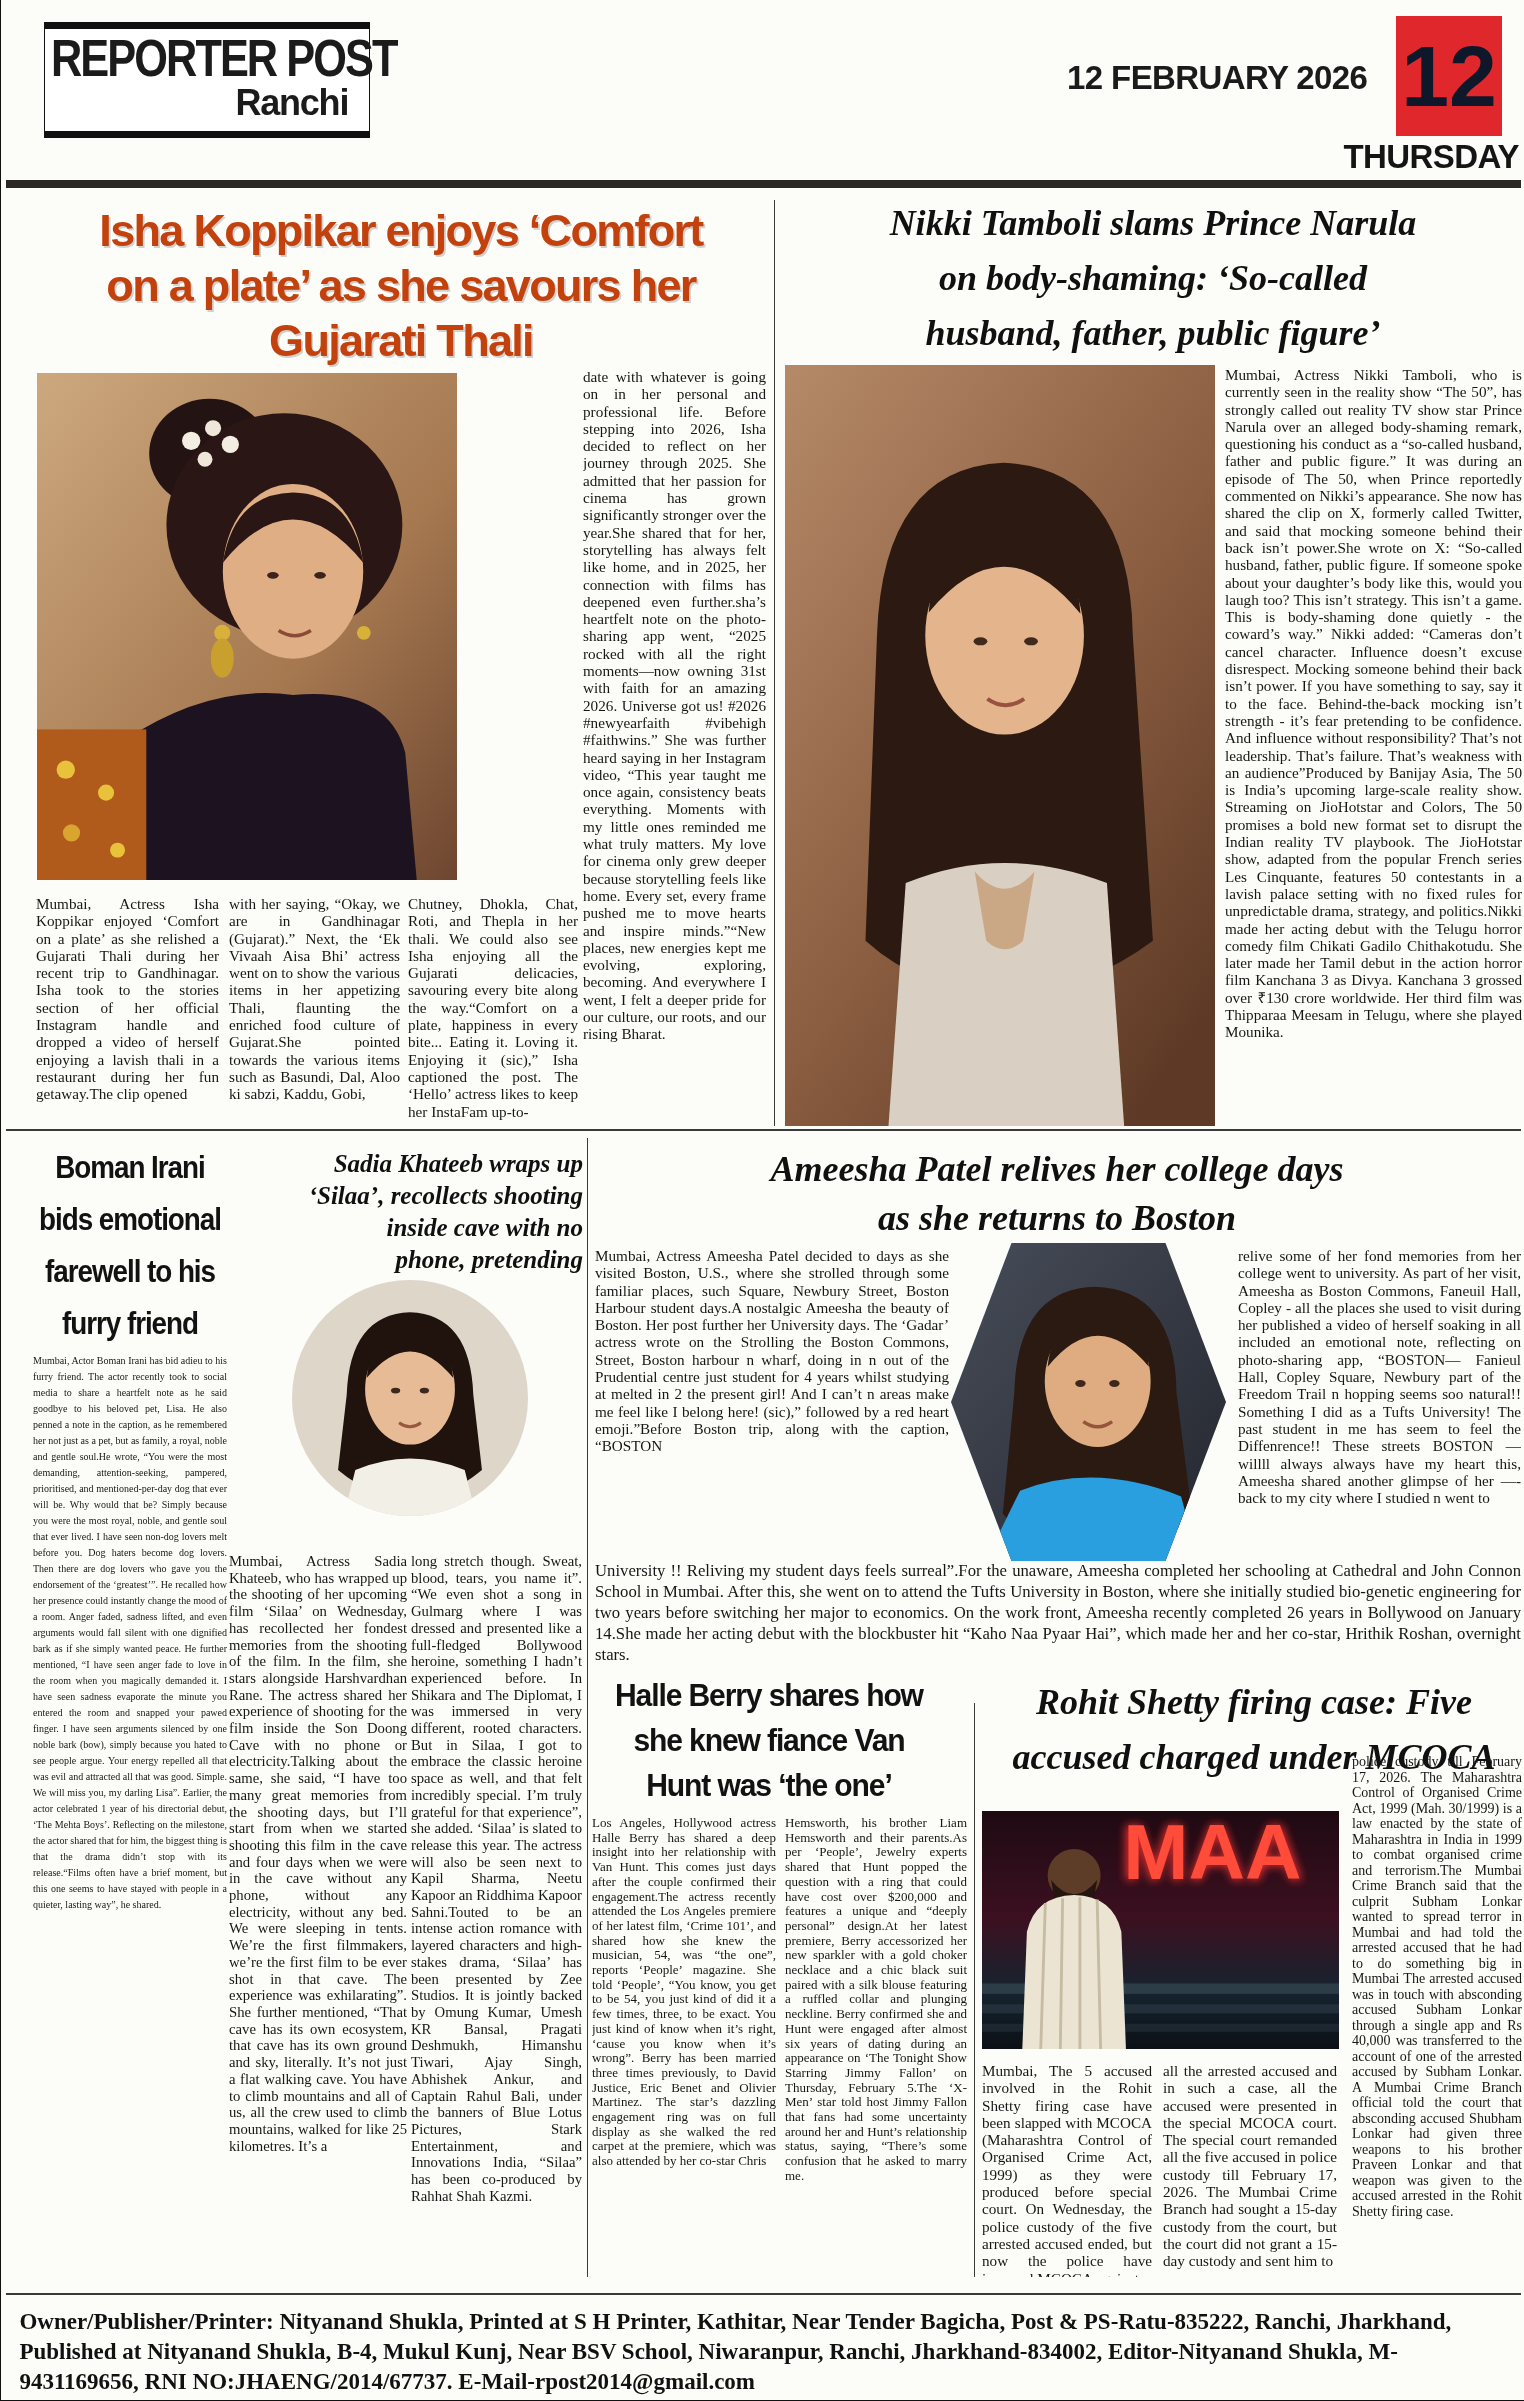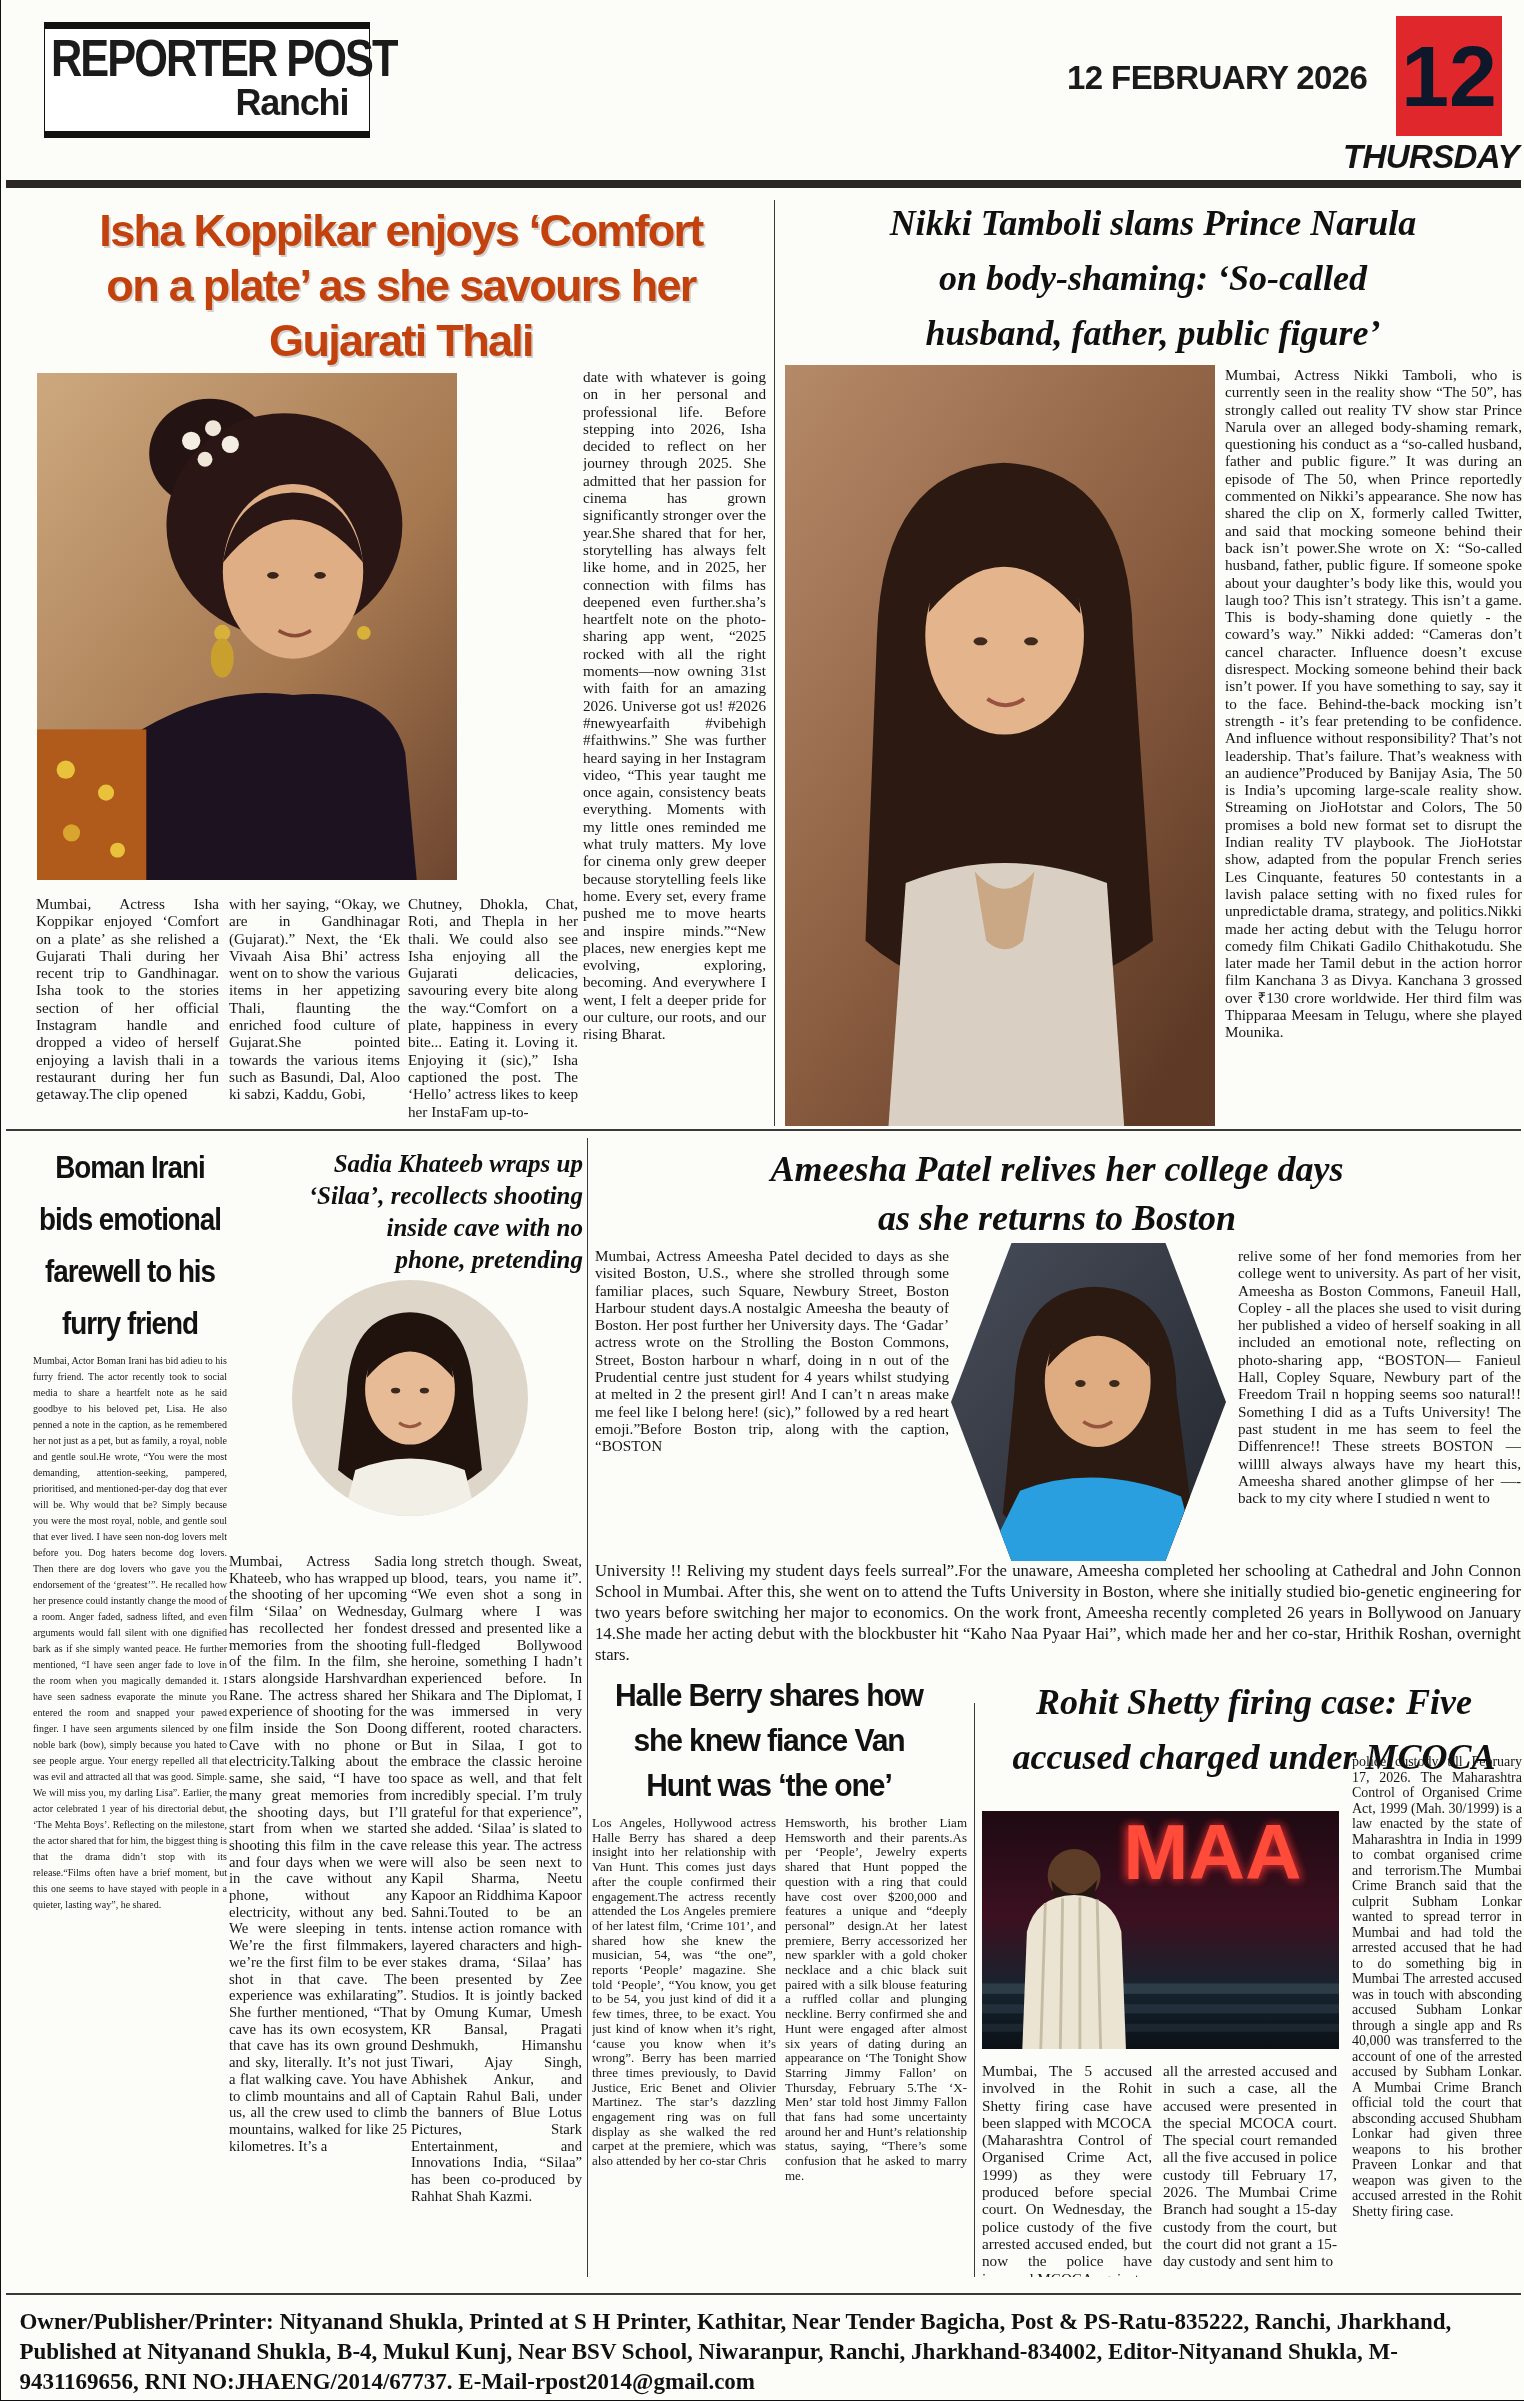--- a/index.html
+++ b/index.html
@@ -55,21 +55,21 @@
 
 <div class="page">
 
   <div class="abs logo-box" style="left:43px; top:22px; width:326px; height:116px;">
     <div class="paper-name">REPORTER POST</div>
     <div class="edition">Ranchi</div>
   </div>
   <div class="abs masthead-title" style="left:345px; top:38px; width:708px;">ENTERTAINMENT</div>
   <div class="abs date-line" style="left:1066px; top:59px; width:322px;">12 FEBRUARY 2026</div>
   <div class="abs day-box" style="left:1395px; top:16px; width:106px; height:120px;">12</div>
-  <div class="abs day-name" style="left:1289px; top:138px; width:229px;font-style:italic;">THURSDAY</div>
+  <div class="abs day-name" style="left:1289px; top:138px; width:229px;">THURSDAY</div>
   <div class="abs" style="left:4.6px; top:180px; width:1515px; height:8px; background:#2b2724;"></div>
 
   <div class="abs hl hl-red" style="left:33px; top:203px; width:734px; height:168px;">
     <div>Isha Koppikar enjoys ‘Comfort</div>
     <div>on a plate’ as she savours her</div>
     <div>Gujarati Thali</div>
   </div>
   <div class="abs photo" style="left:36px; top:373px; width:420px; height:507px;">
     <svg viewBox="0 0 730 882" preserveAspectRatio="none">
       <defs>

